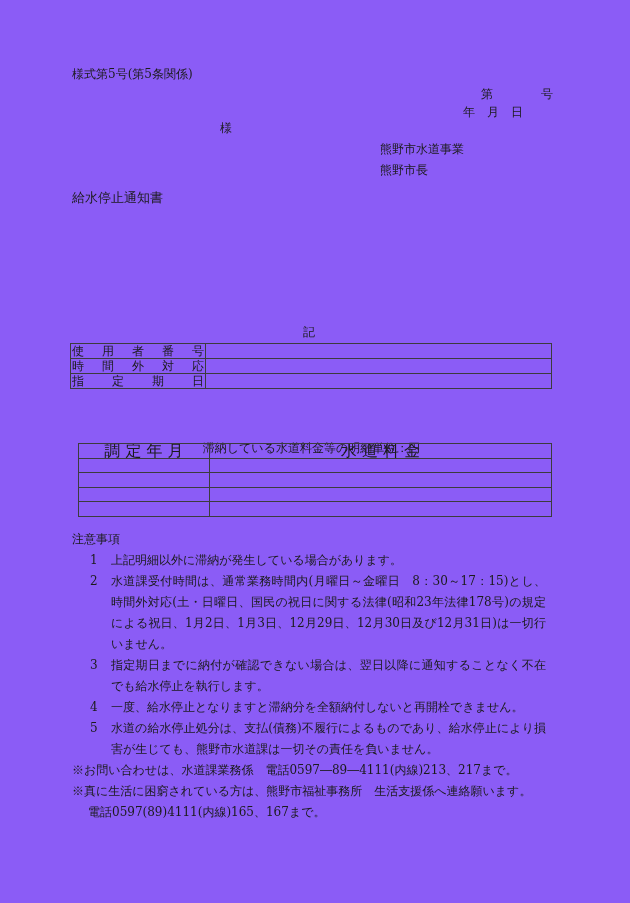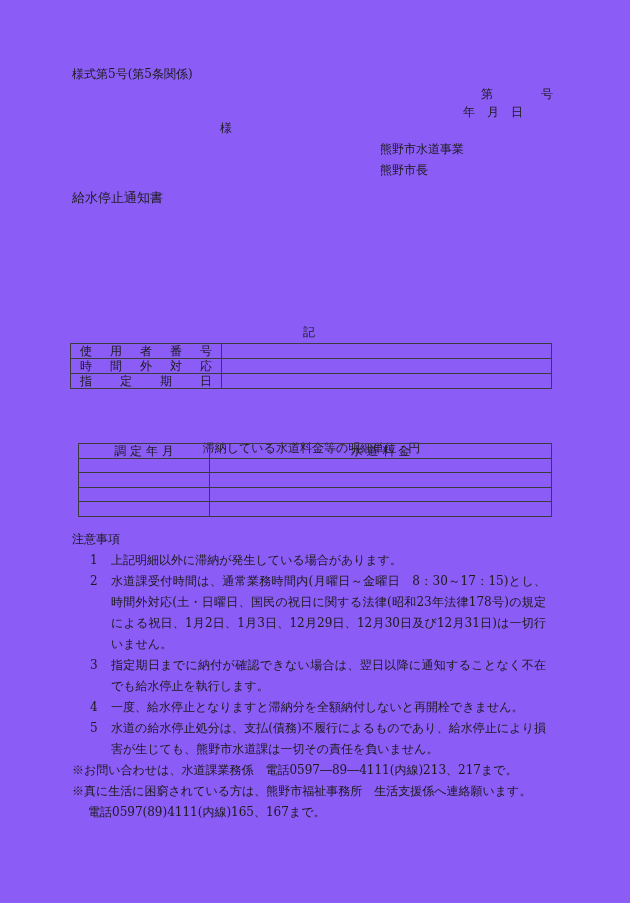--- a/index.html
+++ b/index.html
@@ -16,29 +16,29 @@
   .doc-number{top:84px;right:77px;}
   .date-line{top:102px;right:107px;}
   .addressee{left:220px;top:118px;}
   .issuer-org{left:380px;top:139px;}
   .issuer-title{left:380px;top:160px;}
   .doc-title{left:72px;top:187px;width:474px;text-align:left;font-size:13px;}
   .body-par{left:72px;top:225px;width:474px;text-align:justify;text-indent:13px;}
   .ki{left:72px;top:322px;width:474px;text-align:center;}
   table{border-collapse:collapse;table-layout:fixed;}
   .t1{left:70px;top:343px;width:482px;}
-  .t1 td{border:1px solid #3c3c3c;height:14px;line-height:14px;padding:0 9px;
+  .t1 td{border:1px solid #3c3c3c;height:14px;line-height:14px;padding:0 1px;
          font-size:12px;overflow:hidden;}
   .t1 td.lbl{width:132px;text-align:justify;text-align-last:justify;
              -moz-text-align-last:justify;}
   .caption-line{left:78px;top:440px;width:467px;display:flex;
                 justify-content:center;line-height:17px;}
   .t2{left:78px;top:443px;width:474px;}
   .t2 th,.t2 td{border:1px solid #3c3c3c;height:13.4px;line-height:14px;
-                padding:0 5px;font-size:12px;font-weight:normal;overflow:hidden;}
+                padding:0 5px;font-size:16px;font-weight:normal;overflow:hidden;}
   .t2 th.c1,.t2 td.c1{width:120px;}
   .t2 th{text-align:center;}
   .notes{left:72px;top:529px;width:474px;}
   .note-item{position:relative;padding-left:39px;text-align:justify;}
   .note-num{position:absolute;left:18px;top:0;}
   .remark{text-align:justify;}
   .phone-line{padding-left:16px;}
 </style>
 </head>
 <body>

